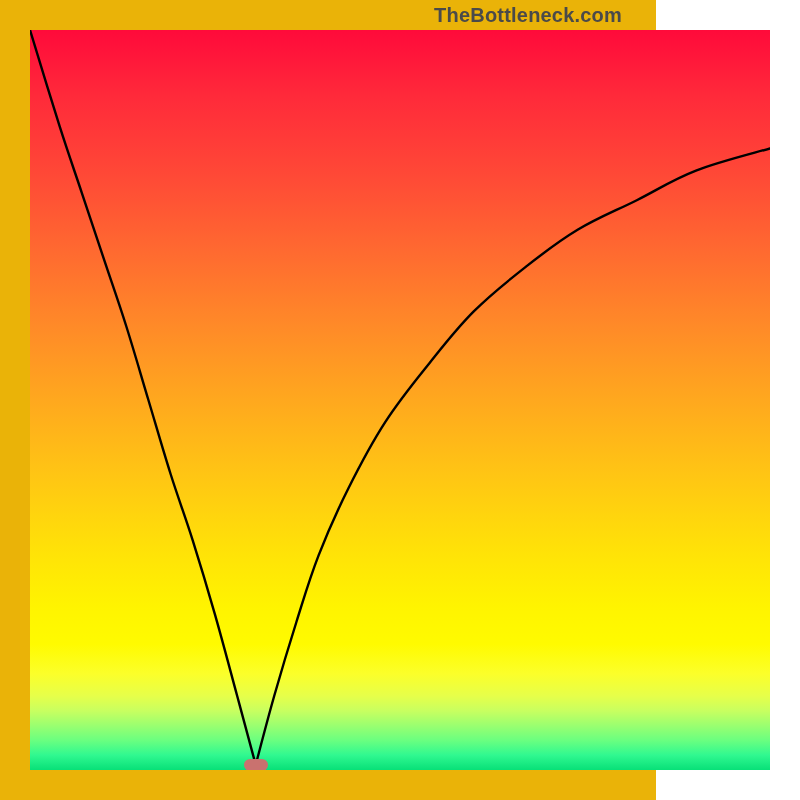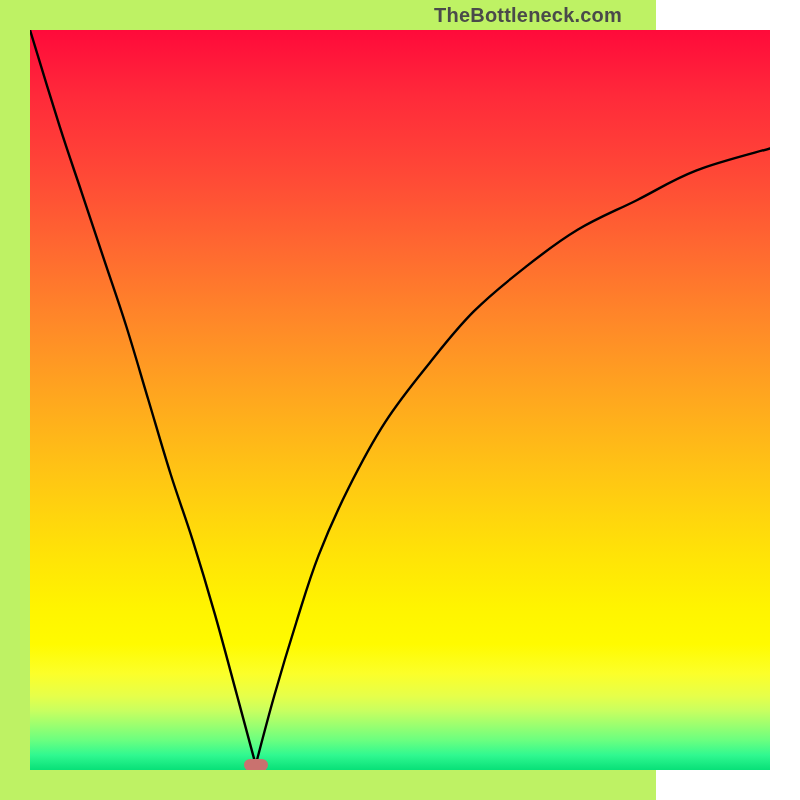--- a/index.html
+++ b/index.html
@@ -6,21 +6,21 @@
     margin: 0;
     padding: 0;
     width: 800px;
     height: 800px;
     overflow: hidden;
     font-family: Arial, Helvetica, sans-serif;
   }
   .frame {
     width: 656px;
     height: 800px;
-    background: #bef264;
+    background: #eab308;
     position: relative;
   }
   .plot-area {
     position: absolute;
     left: 30px;
     top: 30px;
     width: 740px;
     height: 740px;
     overflow: hidden;
   }

